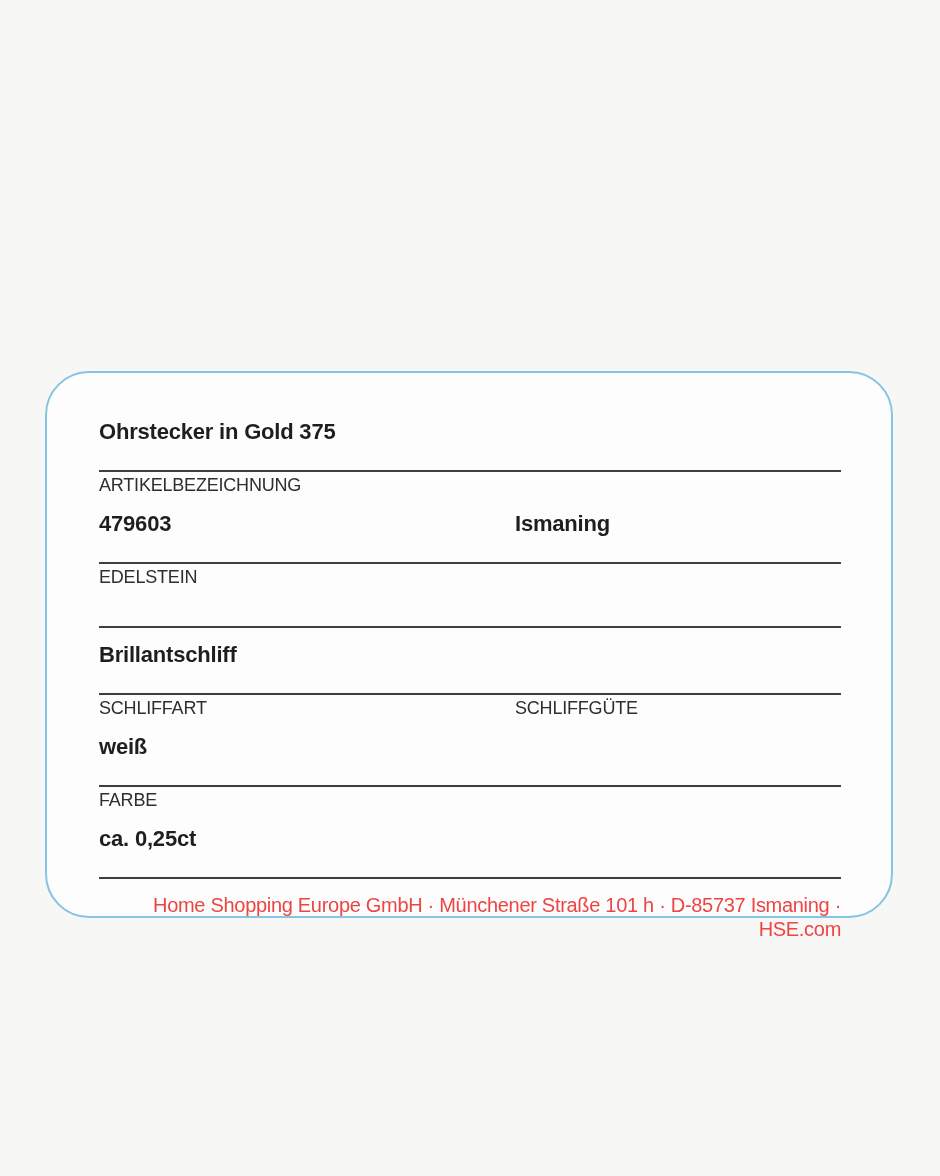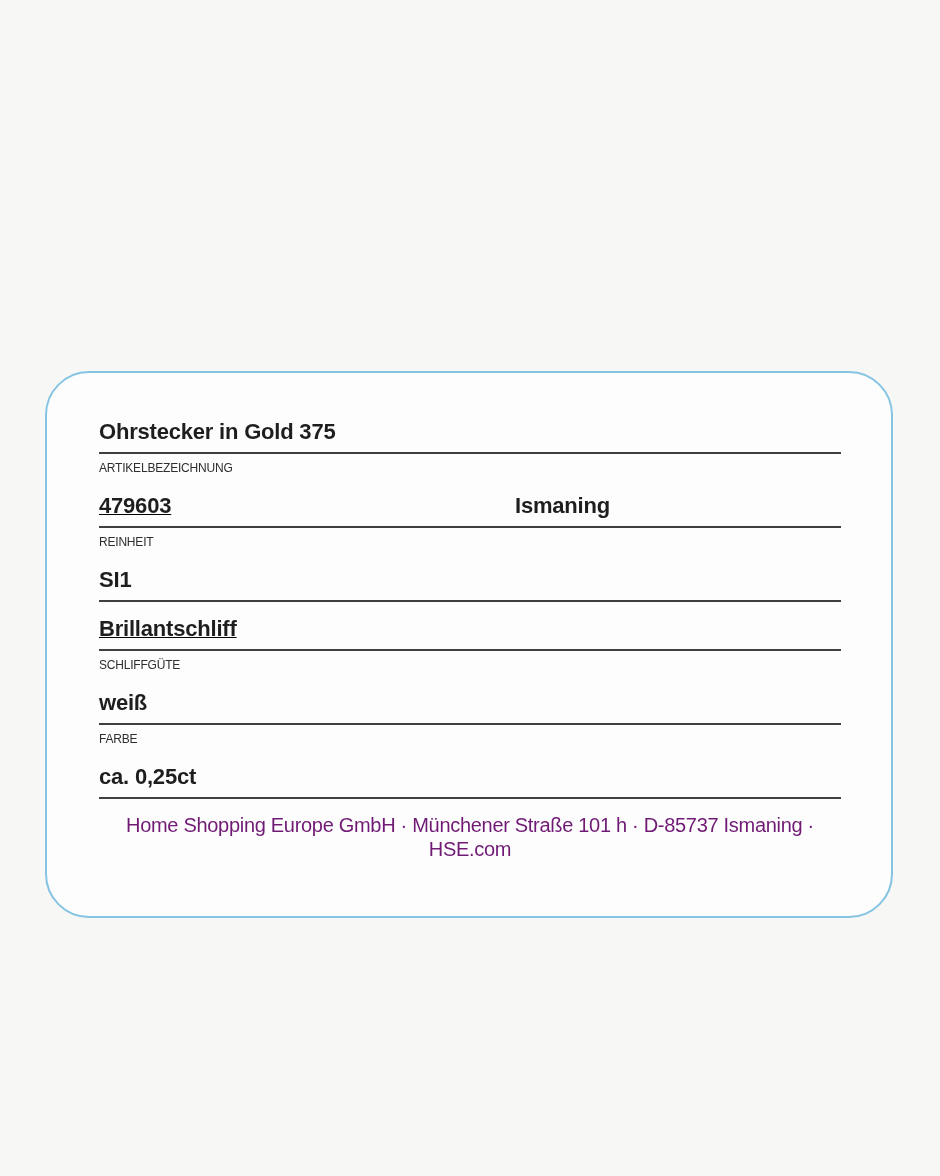--- a/index.html
+++ b/index.html
@@ -28,53 +28,52 @@
   .card-content {
     padding: 46px 50px 0 52px;
   }
   .field-row {
     margin-bottom: 14px;
   }
   .values-line {
     display: flex;
     align-items: flex-end;
     border-bottom: 2px solid #3f3f3f;
-    padding-bottom: 5px;
+    padding-bottom: 23px;
     line-height: 26px;
   }
   .labels-line {
     display: flex;
     padding-top: 2px;
     line-height: 22px;
   }
   .cell-left {
     width: 416px;
     flex: none;
-    text-decoration: underline;
   }
   .cell-right {
     flex: 1;
   }
   .field-value {
     font-size: 22px;
     font-weight: bold;
     color: #1e1e1e;
     letter-spacing: -0.2px;
   }
   .field-label {
-    font-size: 12px;
+    font-size: 18px;
     font-weight: 400;
     color: #2e2e2e;
     letter-spacing: -0.2px;
   }
   .card-footer {
     margin-top: 10px;
-    text-align: center;
+    text-align: right;
     font-size: 20px;
-    color: #701a75;
+    color: #ef4444;
     letter-spacing: -0.3px;
     line-height: 24px;
   }
 </style>
 </head>
 <body>
 
 <div class="spec-card">
   <div class="card-content">
 
@@ -95,40 +94,40 @@
       <div class="values-line">
         <div class="cell-left">
           <span class="field-value">479603</span>
         </div>
         <div class="cell-right">
           <span class="field-value">Ismaning</span>
         </div>
       </div>
       <div class="labels-line">
         <div class="cell-right">
-          <span class="field-label">REINHEIT</span>
+          <span class="field-label">EDELSTEIN</span>
         </div>
       </div>
     </div>
 
     <div class="field-row">
       <div class="values-line">
-        <div class="cell-right">
-          <span class="field-value">SI1</span>
-        </div>
       </div>
     </div>
 
     <div class="field-row">
       <div class="values-line">
         <div class="cell-left">
           <span class="field-value">Brillantschliff</span>
         </div>
       </div>
       <div class="labels-line">
+        <div class="cell-left">
+          <span class="field-label">SCHLIFFART</span>
+        </div>
         <div class="cell-right">
           <span class="field-label">SCHLIFFGÜTE</span>
         </div>
       </div>
     </div>
 
     <div class="field-row">
       <div class="values-line">
         <div class="cell-right">
           <span class="field-value">weiß</span>

